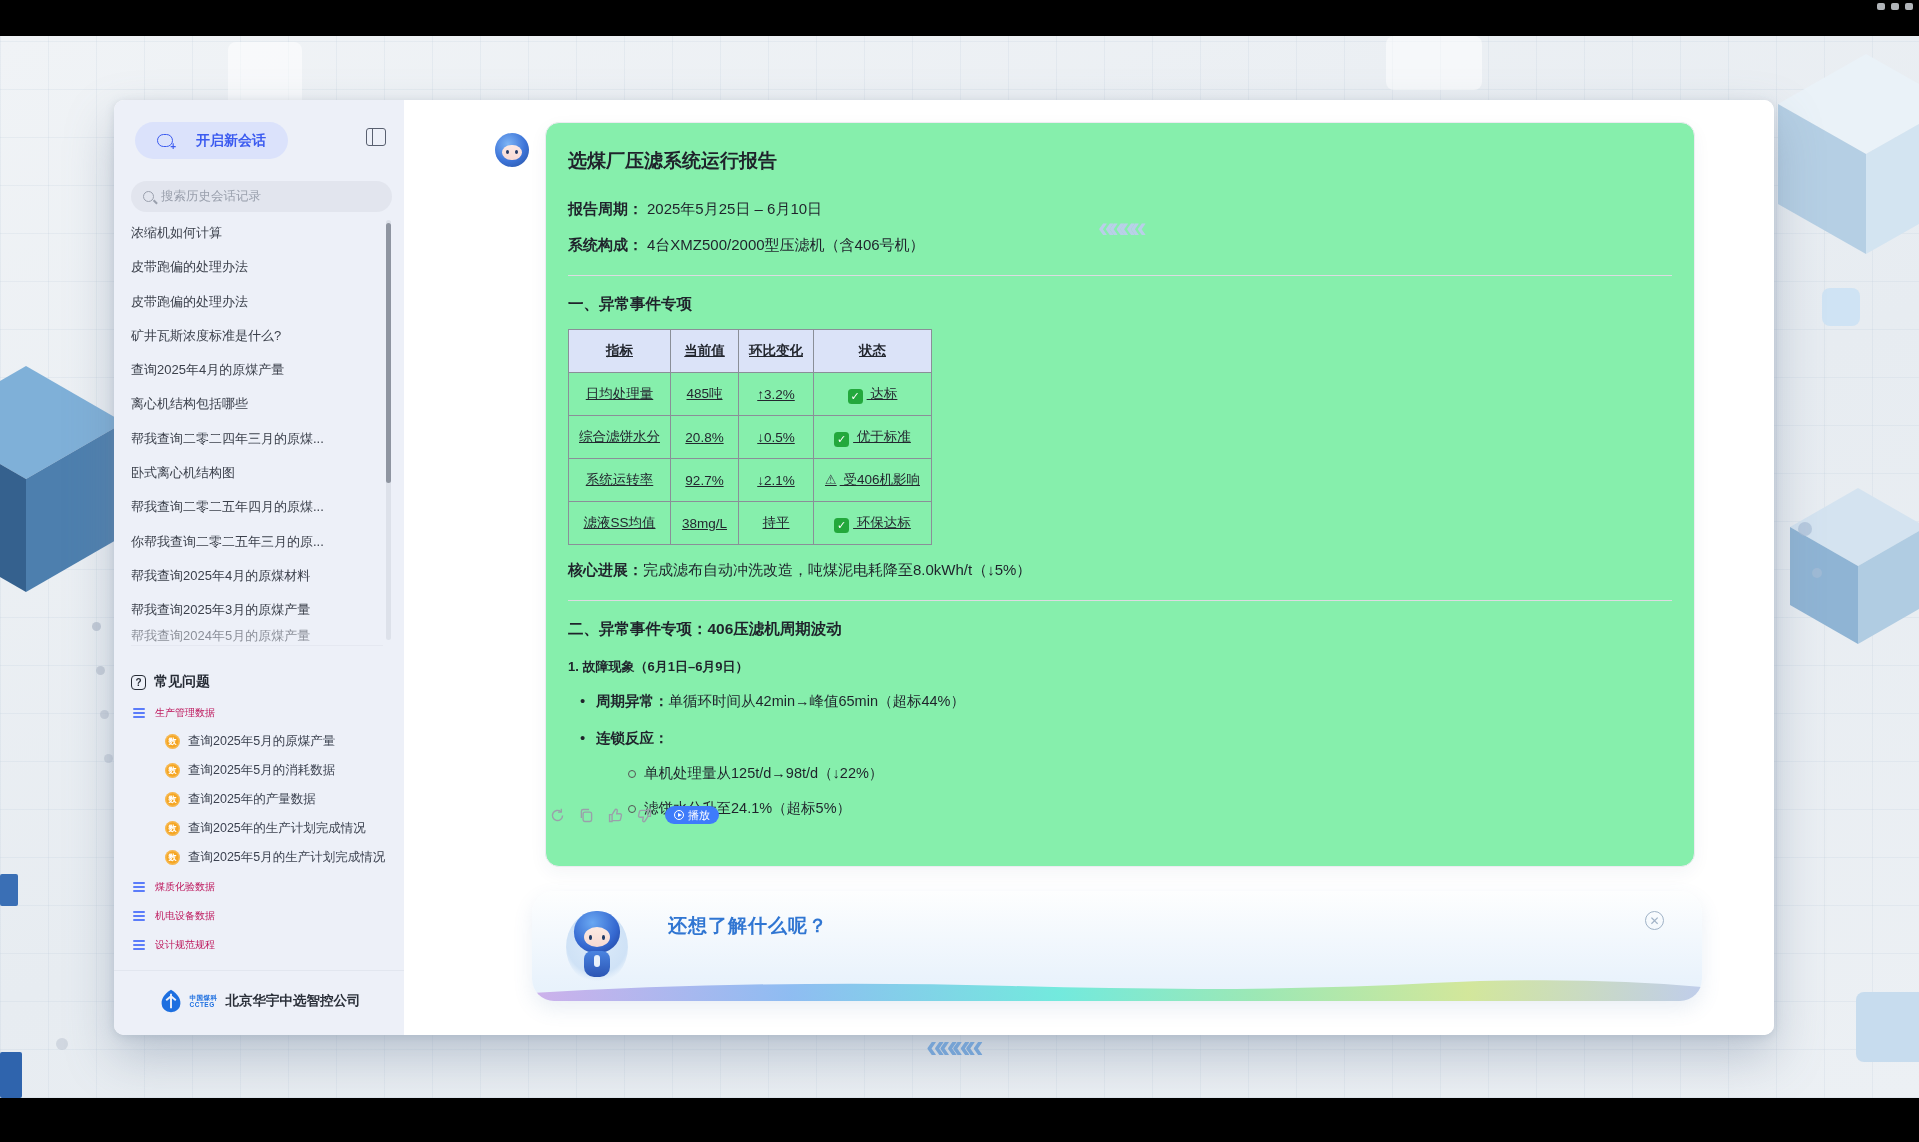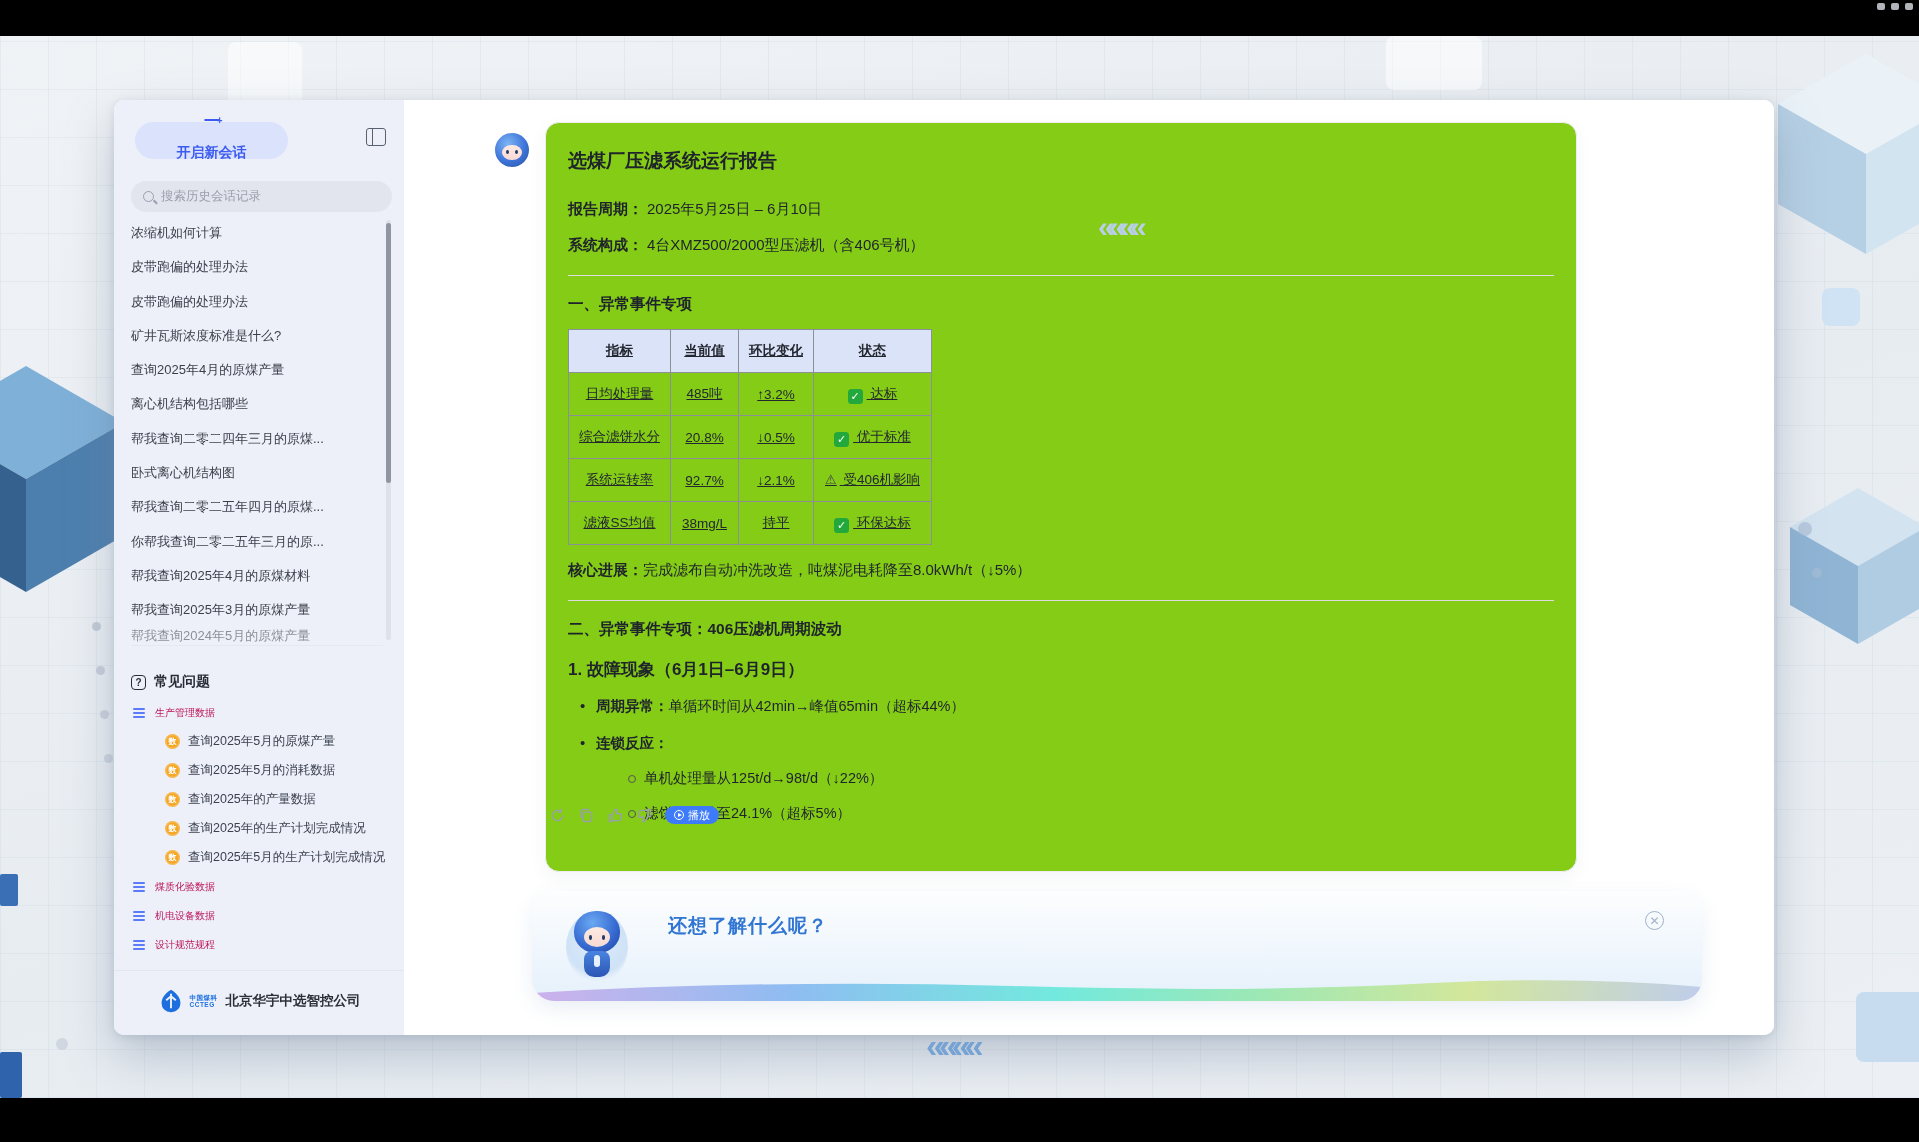--- a/index.html
+++ b/index.html
@@ -38,21 +38,21 @@
     background:#fff;border-radius:10px;z-index:20;
     box-shadow:0 22px 48px rgba(110,130,155,.38),0 2px 8px rgba(120,140,160,.25);}
   .win-dot{position:absolute;right:9px;top:6px;width:5px;height:5px;border-radius:50%;background:#ff9a3d;}
 
   
   .sidebar{position:absolute;left:0;top:0;width:290px;height:935px;
     background:#edf0f8;border-radius:10px 0 0 10px;overflow:hidden;}
   .new-chat{position:absolute;left:21px;top:22px;width:153px;height:37px;border:none;
     background:#dbe2fb;color:#3c5bf0;border-radius:19px;font-size:14px;font-weight:bold;
     display:flex;align-items:center;justify-content:center;gap:23px;cursor:pointer;
-    font-family:inherit;flex-direction:column;}
+    font-family:inherit;}
   .chat-ic{display:inline-block;width:16px;height:13px;border:1.6px solid #3c5bf0;border-radius:7px;position:relative;}
   .chat-ic::after{content:"+";position:absolute;right:-4px;bottom:-6px;font-size:10px;font-weight:bold;color:#3c5bf0;}
   .panel-toggle{position:absolute;left:252px;top:28px;width:20px;height:18px;border:1.6px solid #596070;border-radius:3px;cursor:pointer;}
   .panel-toggle::before{content:"";position:absolute;left:5px;top:0;width:0;height:100%;border-left:1.6px solid #596070;}
 
   .search{position:absolute;left:17px;top:81px;width:261px;height:31px;background:#e2e5ee;
     border-radius:16px;display:flex;align-items:center;padding:0 12px;gap:7px;cursor:text;}
   .search .mag{width:11px;height:11px;border:1.6px solid #9aa0ad;border-radius:50%;position:relative;flex:none;}
   .search .mag::after{content:"";position:absolute;left:9px;top:9px;width:5px;height:1.6px;background:#9aa0ad;transform:rotate(45deg);}
   .search .ph{color:#9aa0ad;font-size:12.5px;}
@@ -85,42 +85,42 @@
   
   .content{position:absolute;left:290px;top:0;width:1370px;height:935px;border-radius:0 10px 10px 0;background:#fff;}
   .avatar-sm{position:absolute;left:91px;top:33px;width:34px;height:34px;}
   .bot-head{width:100%;height:100%;border-radius:50%;
     background:radial-gradient(circle at 38% 32%,#7db4f5 0%,#3d74d8 55%,#274f9e 100%);position:relative;}
   .bot-face{position:absolute;left:21%;top:34%;width:58%;height:46%;border-radius:50%;
     background:linear-gradient(#fde9e4,#f8d9d4);}
   .bot-face::before,.bot-face::after{content:"";position:absolute;top:38%;width:3px;height:4px;border-radius:50%;background:#243a66;}
   .bot-face::before{left:22%;}.bot-face::after{right:22%;}
 
-  .card{position:absolute;left:141px;top:22px;width:1032px;min-height:668px;background:#84cc16;
+  .card{position:absolute;left:141px;top:22px;width:1150px;min-height:668px;background:#86efac;
     border:1px solid #ececf1;border-radius:14px;box-shadow:0 6px 18px rgba(30,50,90,.05);
     padding:25px 22px 30px 22px;color:#1f232b;}
   .card h1{font-size:19px;margin:0 0 26px 0;}
   .meta{font-size:15px;margin:0 0 17px 0;}
   .meta b{margin-right:4px;}
   .card hr{border:none;border-top:1px solid #dcdce1;margin:20px 0 18px 0;}
   .sec-title{font-size:15.5px;font-weight:bold;margin:0 0 14px 0;}
 
   table.rpt{border-collapse:collapse;margin:4px 0 16px 0;font-size:13.5px;color:#23272f;text-decoration:underline;}
   table.rpt th,table.rpt td{border:1px solid #8a8f98;text-align:center;vertical-align:middle;height:43px;padding:0 10px;}
   table.rpt th{background:#dbe3f8;font-weight:bold;}
   table.rpt td:nth-child(1){min-width:100px;}
   table.rpt td:nth-child(2){min-width:68px;}
   table.rpt td:nth-child(3){min-width:70px;}
   table.rpt td:nth-child(4){min-width:118px;}
   .chk{display:inline-flex;width:15px;height:15px;border-radius:3.5px;background:#23a83c;color:#fff;font-size:11px;
     align-items:center;justify-content:center;vertical-align:-2px;margin-right:4px;font-weight:bold;}
   .wtri{color:#3d434d;font-size:13px;margin-right:3px;}
 
   .core{font-size:15px;margin:2px 0 4px 0;}
-  .h3{font-size:17px;font-weight:bold;margin:18px 0 0 0;}
+  .h3{font-size:13px;font-weight:bold;margin:18px 0 0 0;}
   ul.b1{list-style:none;margin:16px 0 0 0;padding:0 0 0 28px;font-size:14.5px;}
   ul.b1>li{margin-bottom:18px;position:relative;}
   ul.b1>li::before{content:"•";position:absolute;left:-16px;top:0;font-size:15px;}
   ul.b2{list-style:none;margin:16px 0 0 0;padding:0 0 0 48px;font-size:14.5px;}
   ul.b2>li{margin-bottom:16px;position:relative;}
   ul.b2>li::before{content:"";position:absolute;left:-16px;top:6px;width:6px;height:6px;border:1.4px solid #555;border-radius:50%;}
 
   .actions{position:absolute;left:145px;top:706px;display:flex;align-items:flex-end;gap:12px;}
   .act-ic{width:17px;height:17px;color:#9aa0aa;cursor:pointer;display:block;}
   .play-pill{height:18px;border:none;border-radius:9px;background:#3e7bfa;color:#fff;font-size:11px;

